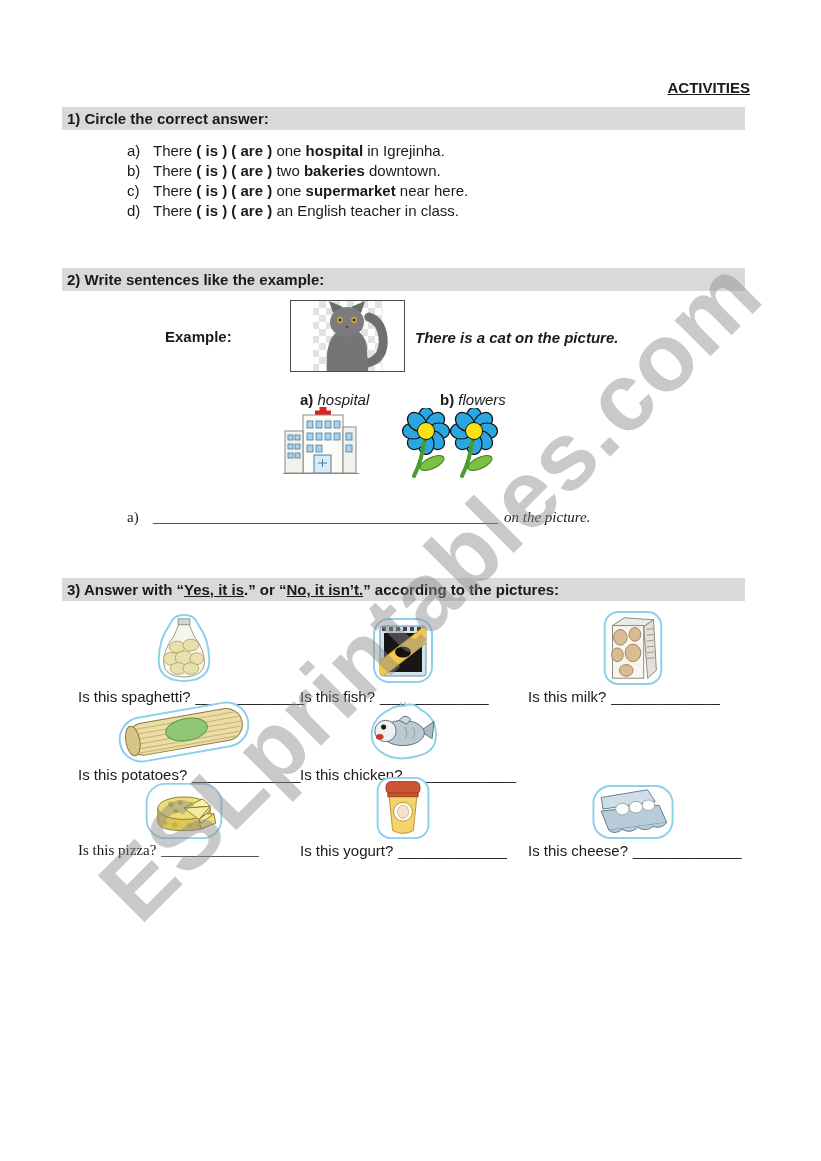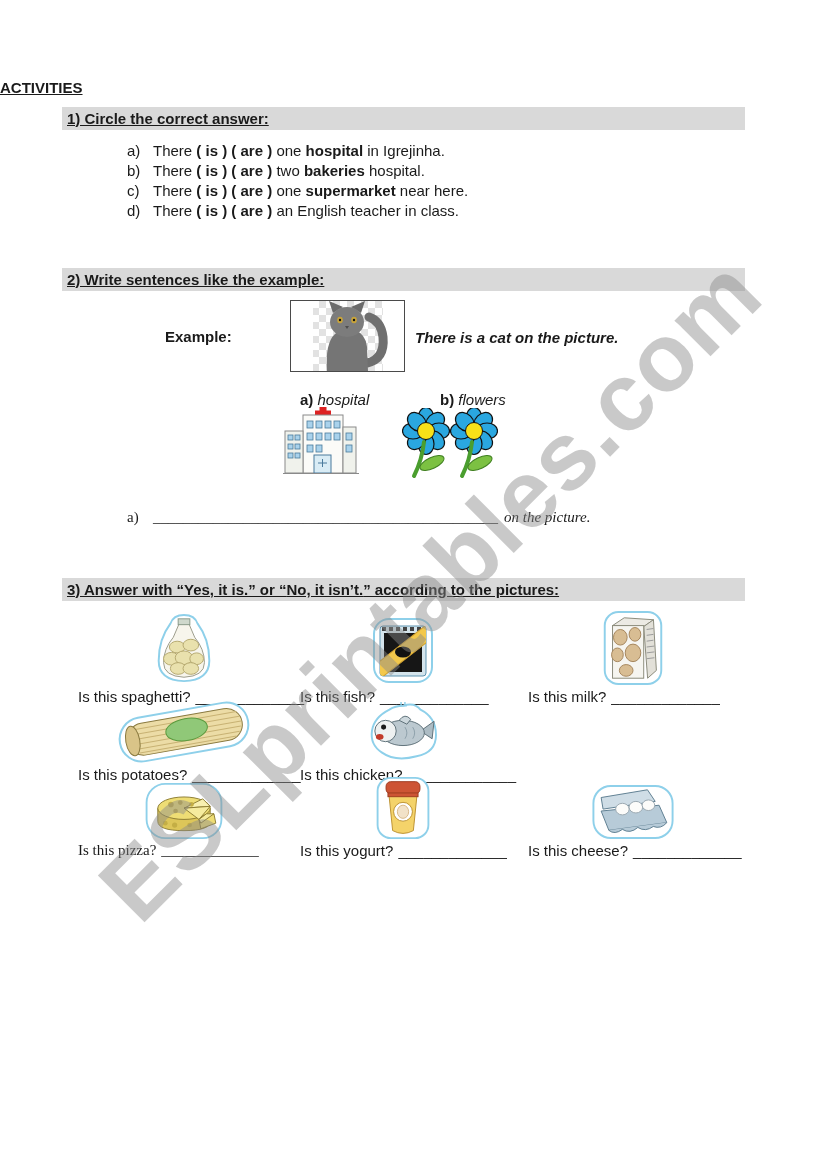--- a/index.html
+++ b/index.html
@@ -1,21 +1,21 @@
 <!DOCTYPE html>
 <html><head>
 <meta charset="utf-8">
 <style>
   html,body{margin:0;padding:0;background:#ffffff;}
   .page{position:relative;width:821px;height:1161px;background:#fff;
         font-family:"Liberation Sans",sans-serif;font-size:15px;color:#1a1a1a;overflow:hidden;}
-  .title{position:absolute;top:79px;left:0;width:750px;text-align:left;
+  .title{position:absolute;top:79px;left:0;width:750px;text-align:right;
          font-weight:bold;text-decoration:underline;font-size:15px;}
   .bar{position:absolute;left:62px;width:683px;height:23px;background:#d9d9d9;
-       font-weight:bold;line-height:23px;padding-left:5px;box-sizing:border-box;white-space:nowrap;text-decoration:underline;}
+       font-weight:bold;line-height:23px;padding-left:5px;box-sizing:border-box;white-space:nowrap;}
   .u{text-decoration:underline;}
   .items{position:absolute;left:127px;top:141px;}
   .item{height:20px;line-height:20px;white-space:nowrap;}
   .item-letter{display:inline-block;width:26px;}
   .example-label{position:absolute;left:165px;top:328px;font-weight:bold;}
   .cat-box{position:absolute;left:290px;top:300px;width:113px;height:70px;border:1px solid #4a4a4a;background:#fff;}
   .example-sentence{position:absolute;left:415px;top:329px;font-style:italic;font-weight:bold;}
   .pair-label{position:absolute;top:391px;white-space:nowrap;}
   .pair-label b{font-style:normal;}
   .pair-label i{font-style:italic;}
@@ -41,21 +41,21 @@
 <div class="page">
 
   <div class="title">ACTIVITIES</div>
 
   <div class="bar" style="top:107px;">1) Circle the correct answer:</div>
   <div class="items">
     <div class="item">
       <span class="item-letter">a)</span><span>There </span><b>( is ) ( are )</b><span> one </span><b>hospital</b><span> in Igrejinha.</span>
     </div>
     <div class="item">
-      <span class="item-letter">b)</span><span>There </span><b>( is ) ( are )</b><span> two </span><b>bakeries</b><span> hospital.</span>
+      <span class="item-letter">b)</span><span>There </span><b>( is ) ( are )</b><span> two </span><b>bakeries</b><span> downtown.</span>
     </div>
     <div class="item">
       <span class="item-letter">c)</span><span>There </span><b>( is ) ( are )</b><span> one </span><b>supermarket</b><span> near here.</span>
     </div>
     <div class="item">
       <span class="item-letter">d)</span><span>There </span><b>( is ) ( are )</b><span> an English teacher in class.</span><b></b><span></span>
     </div>
   </div>
 
   <div class="bar" style="top:268px;">2) Write sentences like the example:</div>

